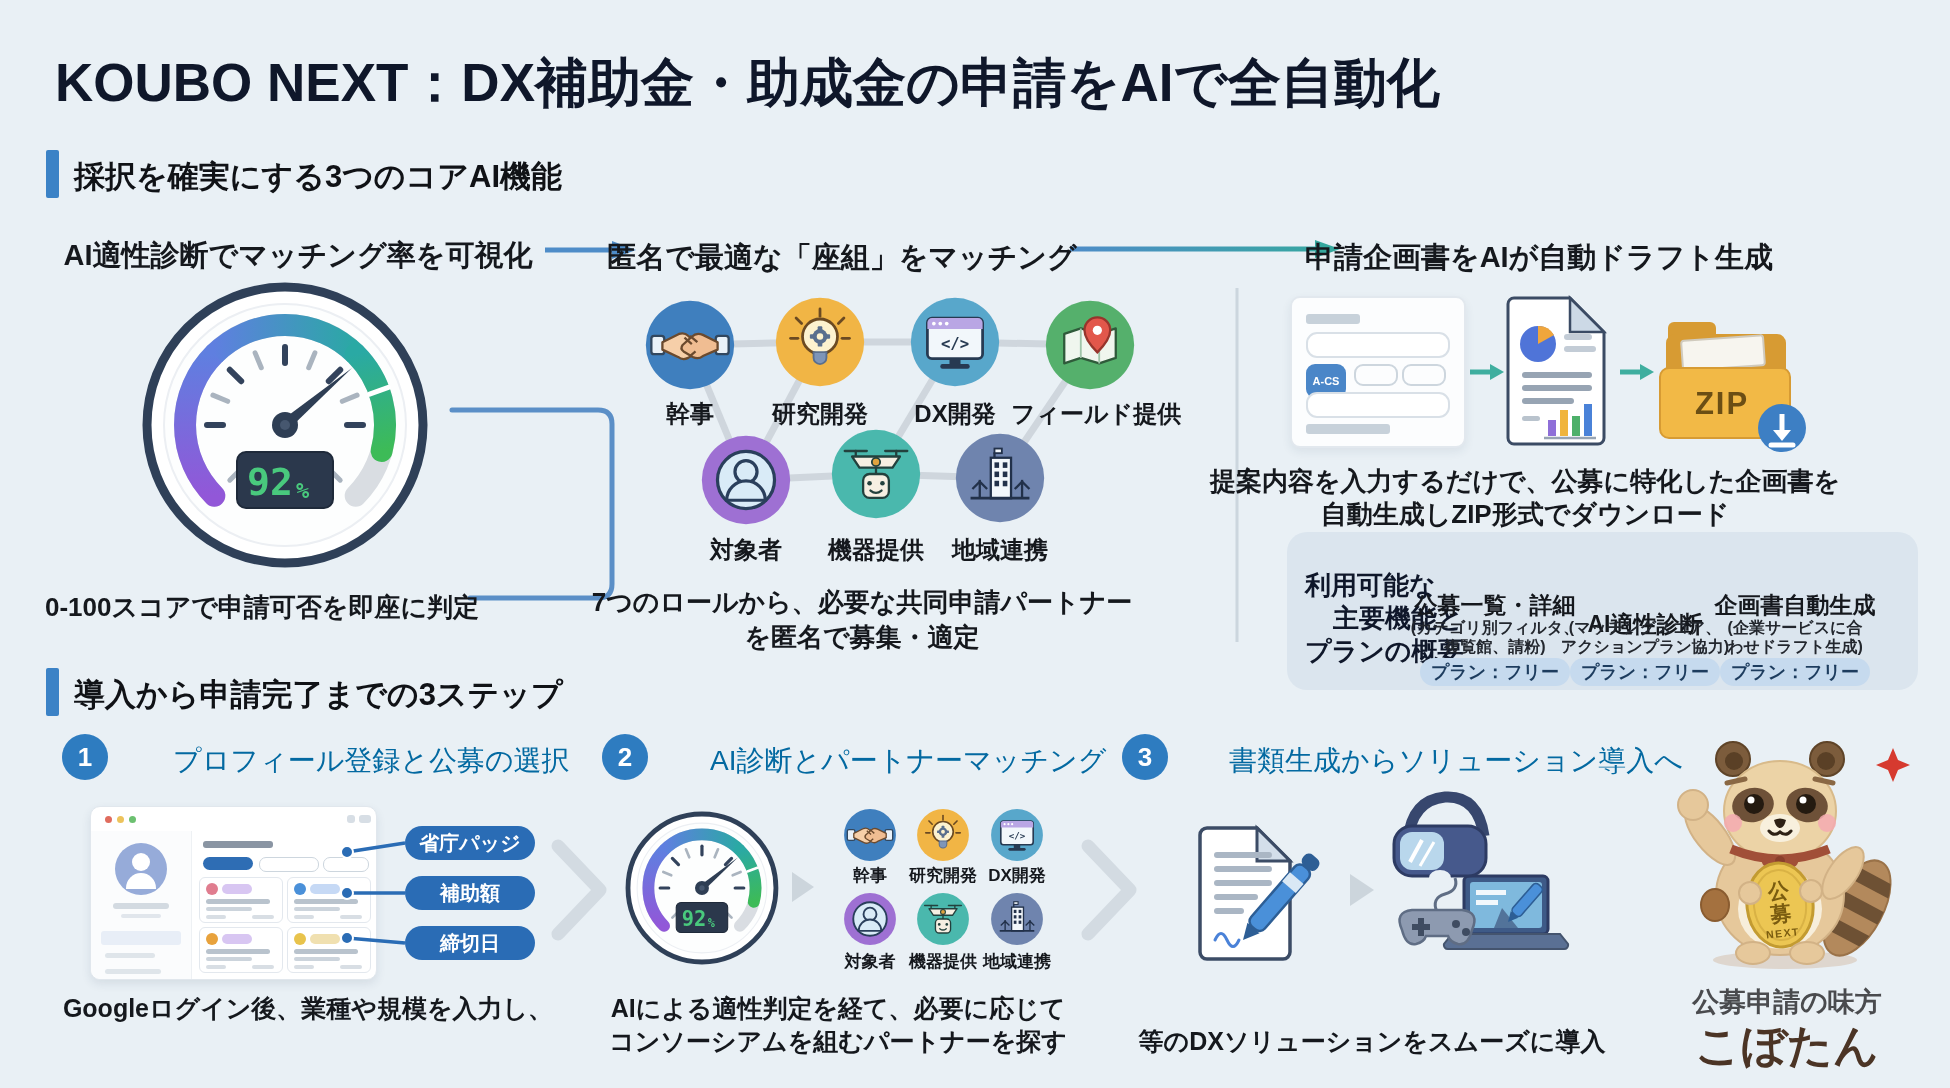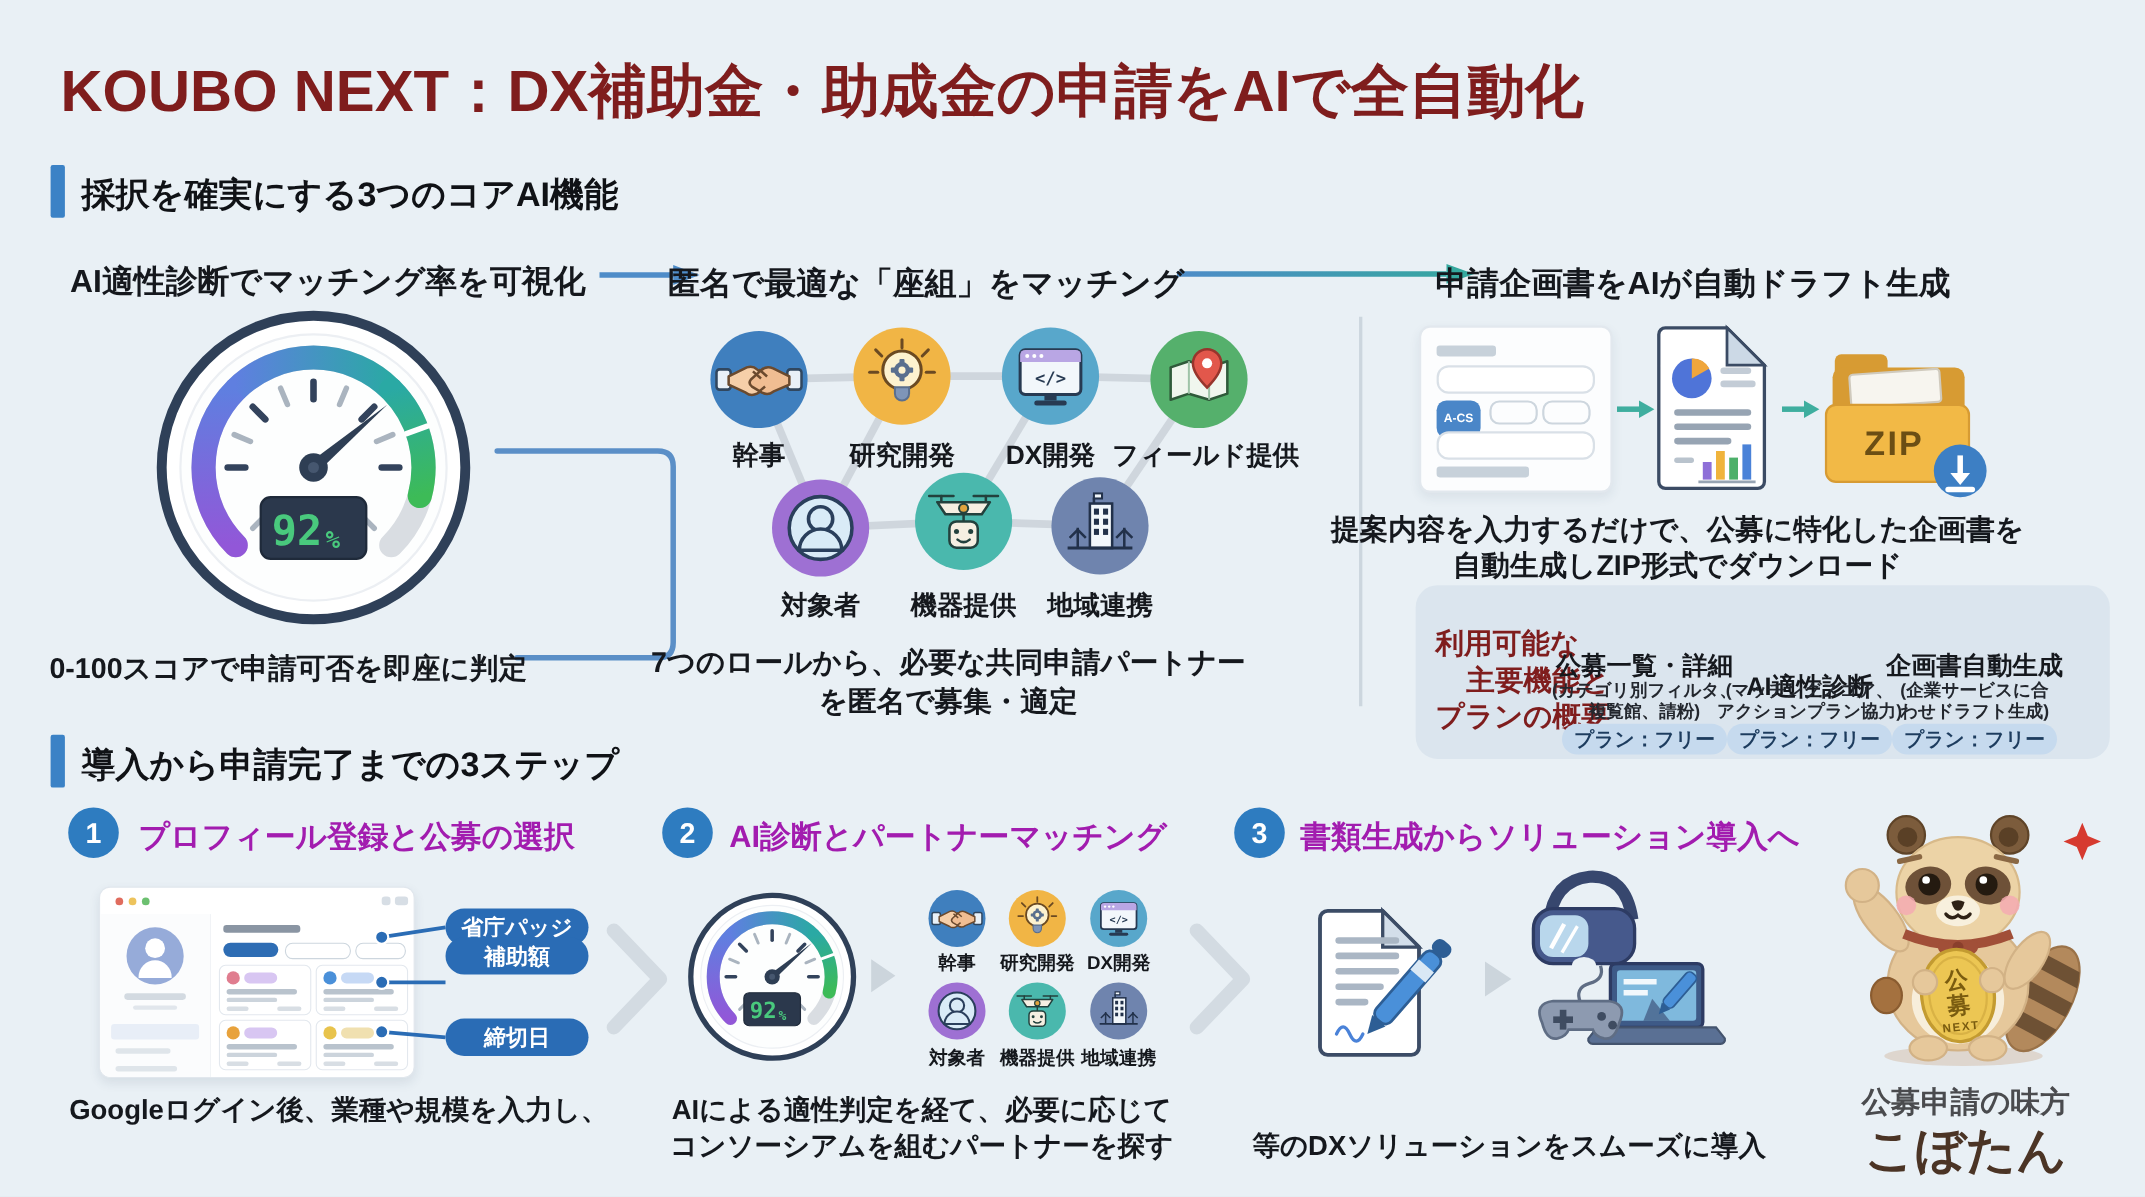--- a/index.html
+++ b/index.html
@@ -1,27 +1,27 @@
 <!DOCTYPE html>
 <html><head>
 <meta charset="utf-8">
 <style>
   html,body{margin:0;padding:0;background:#dfe7ee;}
   #canvas{position:relative;width:1950px;height:1088px;background:#e9f0f5;overflow:hidden;
           font-family:"Liberation Sans","DejaVu Sans",sans-serif;color:#15181d;}
   .abs{position:absolute;}
   .ct{position:absolute;transform:translateX(-50%);white-space:nowrap;font-weight:bold;color:#15181d;}
-  .lt{position:absolute;white-space:nowrap;font-weight:bold;color:#7f1d1d;}
+  .lt{position:absolute;white-space:nowrap;font-weight:bold;color:#0f172a;}
   .secbar{position:absolute;width:13px;background:#3b82c6;border-radius:2px;}
   .sechead{position:absolute;font-weight:800;font-size:31px;color:#101216;white-space:nowrap;}
   .colhead{font-size:29px;font-weight:800;}
   .cap{font-size:26px;}
   .stepnum{position:absolute;width:46px;height:46px;border-radius:50%;background:#2e7cc0;color:#fff;
            font-weight:bold;font-size:26px;display:flex;align-items:center;justify-content:center;}
-  .steptitle{position:absolute;font-weight:700;font-size:28px;white-space:nowrap;color:#a21caf;}
+  .steptitle{position:absolute;font-weight:400;font-size:28px;white-space:nowrap;color:#0369a1;margin-left:47px;}
   .rolelabel{font-size:24px;}
   .rolelabel-sm{font-size:17px;}
   .callout{position:absolute;width:130px;height:34px;background:#2a6cb5;border-radius:17px;color:#fff;
            display:flex;align-items:center;justify-content:center;font-weight:bold;font-size:20px;z-index:6;}
   .featbox{position:absolute;left:1287px;top:532px;width:631px;height:158px;background:#dbe5ee;border-radius:20px;z-index:2;}
   .feattitle{font-size:23px;}
   .featsub{font-size:16px;font-weight:bold;color:#23272e;}
   .planpill{position:absolute;width:150px;height:28px;background:#c6daee;border-radius:14px;color:#1d3c5e;
             display:flex;align-items:center;justify-content:center;font-weight:bold;font-size:18px;}
   .winpill{position:absolute;height:13px;border-radius:7px;}
@@ -515,21 +515,21 @@
       <line x1="347" y1="938" x2="405" y2="943"></line>
     </g>
     <g fill="#2a6cb5" stroke="#fff" stroke-width="2">
       <circle cx="347" cy="852" r="6"></circle>
         <circle cx="347" cy="893" r="6"></circle>
         <circle cx="347" cy="938" r="6"></circle>
     </g>
   </svg>
 
   <div class="callout" style="left:405px;top:826px;">省庁パッジ</div>
-  <div class="callout" style="left:405px;top:852px;">補助額</div>
+  <div class="callout" style="left:405px;top:876px;">補助額</div>
   <div class="callout" style="left:405px;top:926px;">締切日</div>
 
   <div class="ct cap z3" style="left:308px;top:992px;font-size:25px;">Googleログイン後、業種や規模を入力し、</div>
 
   <div class="ct rolelabel-sm z3" style="left:870px;top:864px;">幹事</div>
   <div class="ct rolelabel-sm z3" style="left:943px;top:864px;">研究開発</div>
   <div class="ct rolelabel-sm z3" style="left:1017px;top:864px;">DX開発</div>
   <div class="ct rolelabel-sm z3" style="left:870px;top:950px;">対象者</div>
   <div class="ct rolelabel-sm z3" style="left:943px;top:950px;">機器提供</div>
   <div class="ct rolelabel-sm z3" style="left:1017px;top:950px;">地域連携</div>

